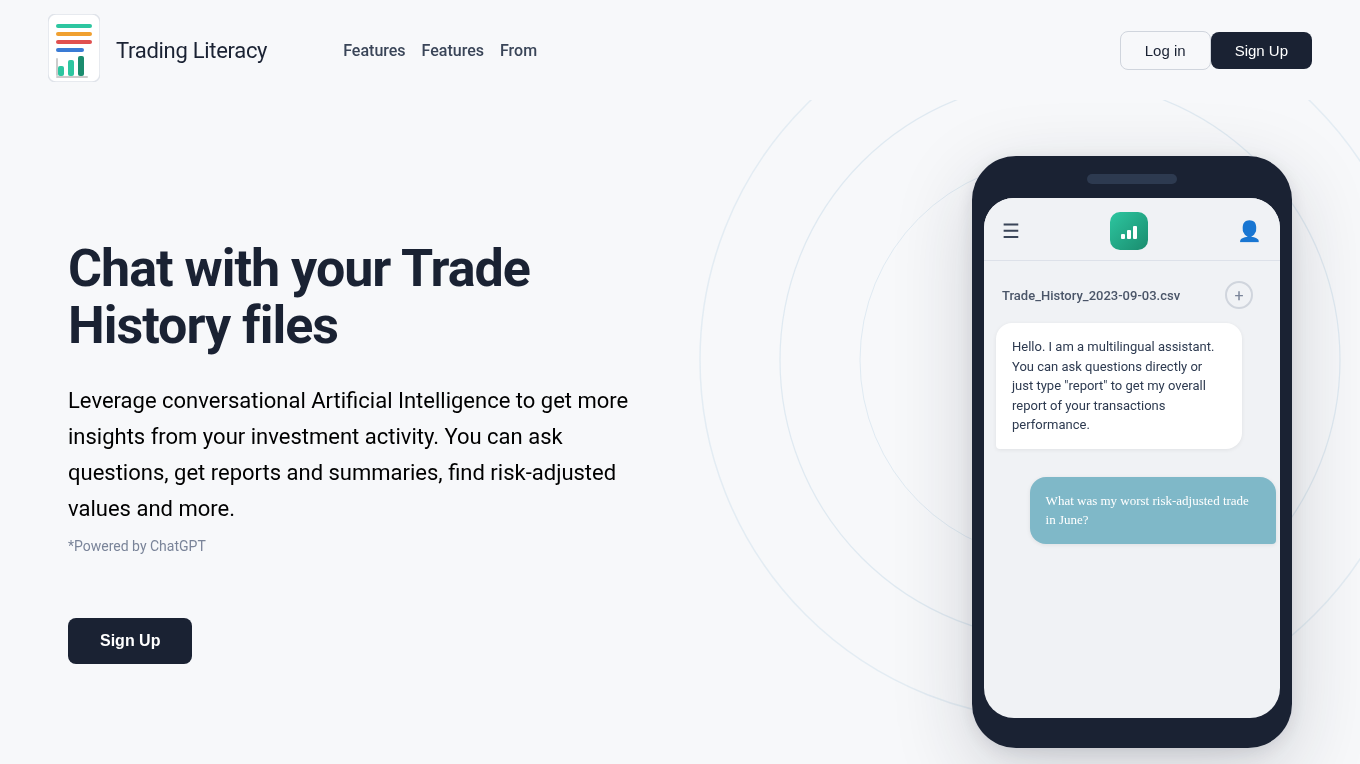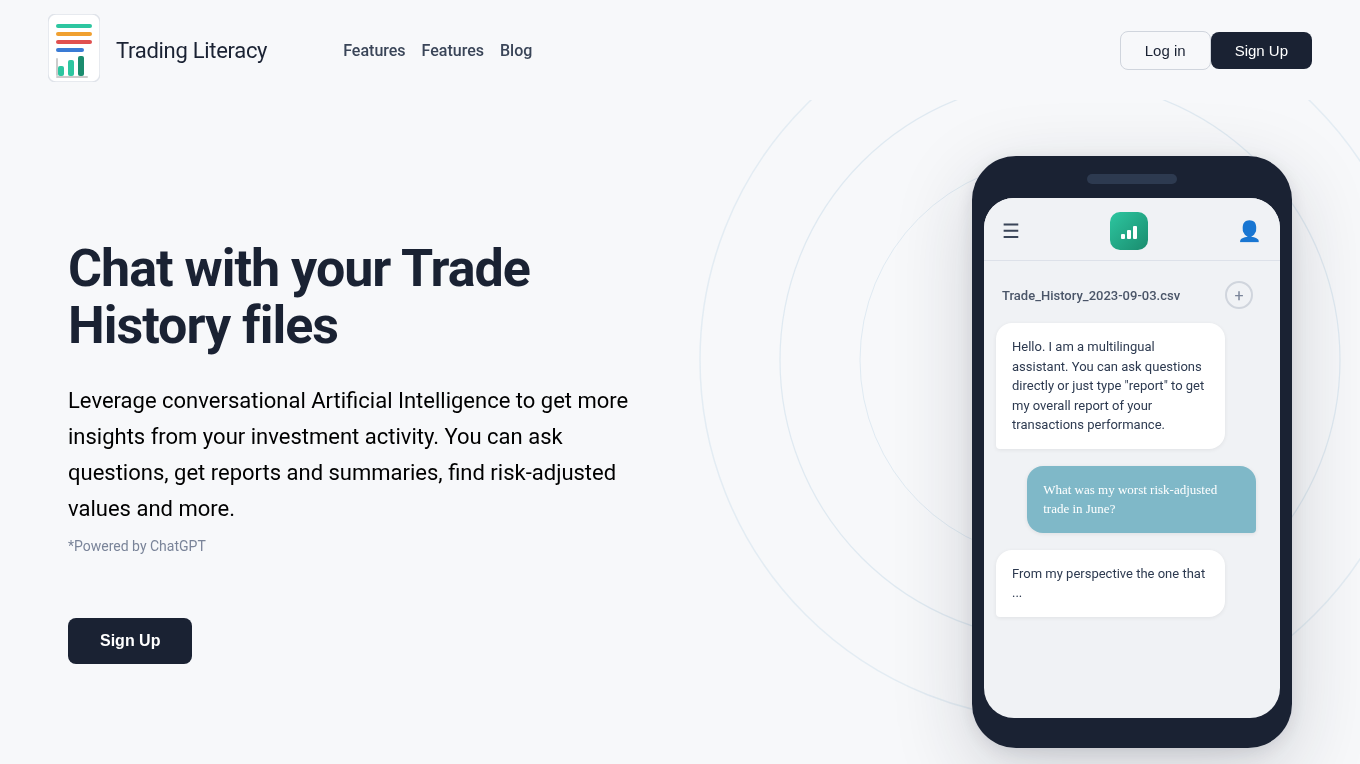--- a/index.html
+++ b/index.html
@@ -223,24 +223,24 @@
       border-radius: 50%;
       display: flex;
       align-items: center;
       justify-content: center;
       font-size: 16px;
       color: #7a8499;
     }
 
     
     .chat-area {
-      padding: 0 24px 16px 12px;
+      padding: 0 4px 16px 12px;
       display: flex;
       flex-direction: column;
-      gap: 17px;
+      gap: 28px;
     }
 
     .msg-bot {
       background: #ffffff;
       border-radius: 16px 16px 16px 4px;
       padding: 14px 16px;
       font-size: 13px;
       color: #2d3a50;
       line-height: 1.5;
       max-width: 88%;
@@ -304,21 +304,21 @@
         <rect x="30" y="42" width="6" height="20" rx="2" fill="#1a8c6e"></rect>
         <rect x="8" y="44" width="2" height="18" rx="1" fill="#ccc"></rect>
         <rect x="8" y="62" width="32" height="2" rx="1" fill="#ccc"></rect>
       </svg>
     </div>
     <span class="brand-name">Trading Literacy</span>
 
     <div class="nav-links">
       <a class="nav-link">Features</a>
       <a class="nav-link">Features</a>
-      <a class="nav-link">Blog</a>
+      <a class="nav-link">From</a>
     </div>
   </div>
 
   <div class="nav-right">
     <button class="btn-login">Log in</button>
     <button class="btn-signup-nav">Sign Up</button>
   </div>
 </nav>
 
 <main>
@@ -367,22 +367,19 @@
           <div class="msg-bot">
             <span>Hello. I am a multilingual assistant. You can ask questions directly or just type "report" to get my overall report of your transactions performance.</span>
           </div>
 
           <div style="display:flex; justify-content:flex-end;font-family:Liberation Serif, serif;">
             <div class="msg-user">
               <span>What was my worst risk-adjusted trade in June?</span>
             </div>
           </div>
 
-          <div class="msg-bot-partial">
-            <span>From my perspective the one that ...</span>
-          </div>
 
         </div>
       </div>
     </div>
   </div>
 
 </main>
 
 </body></html>

